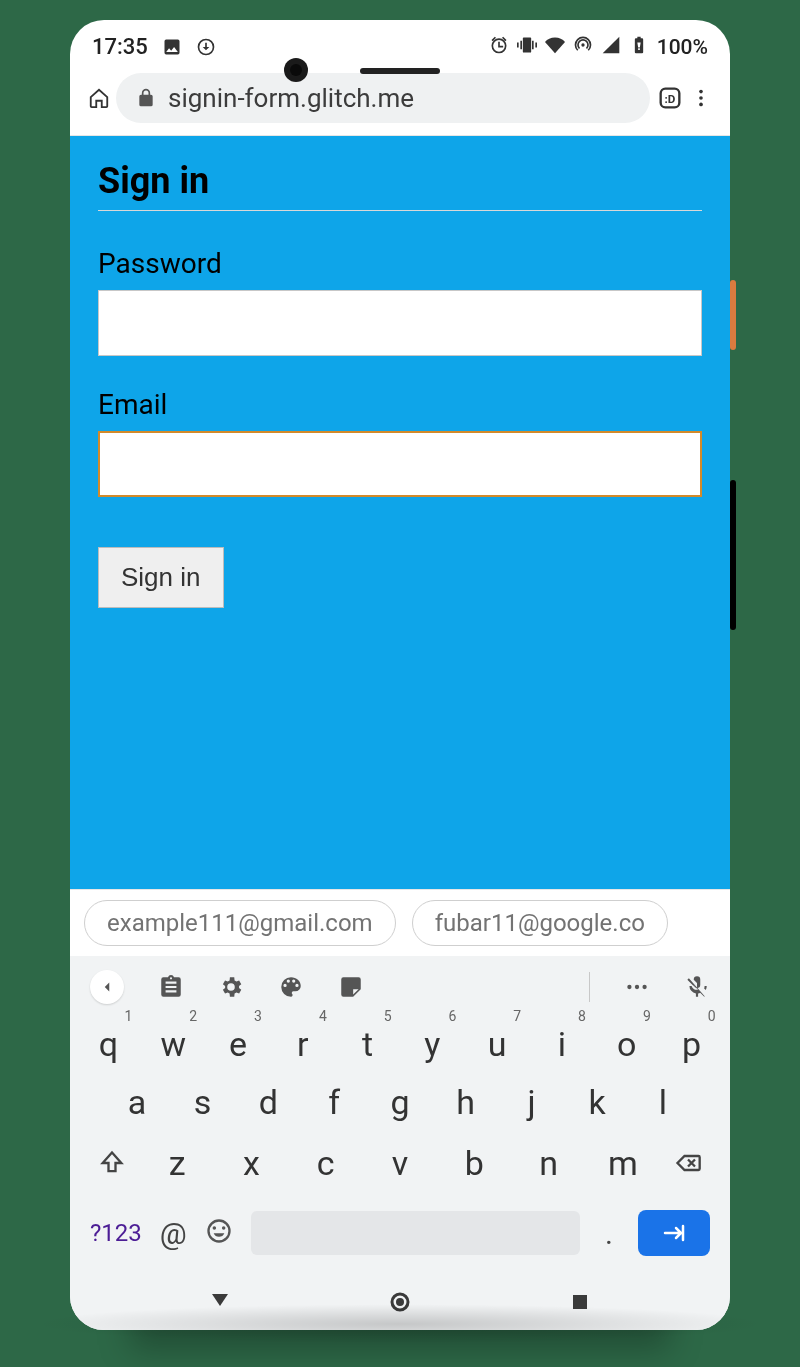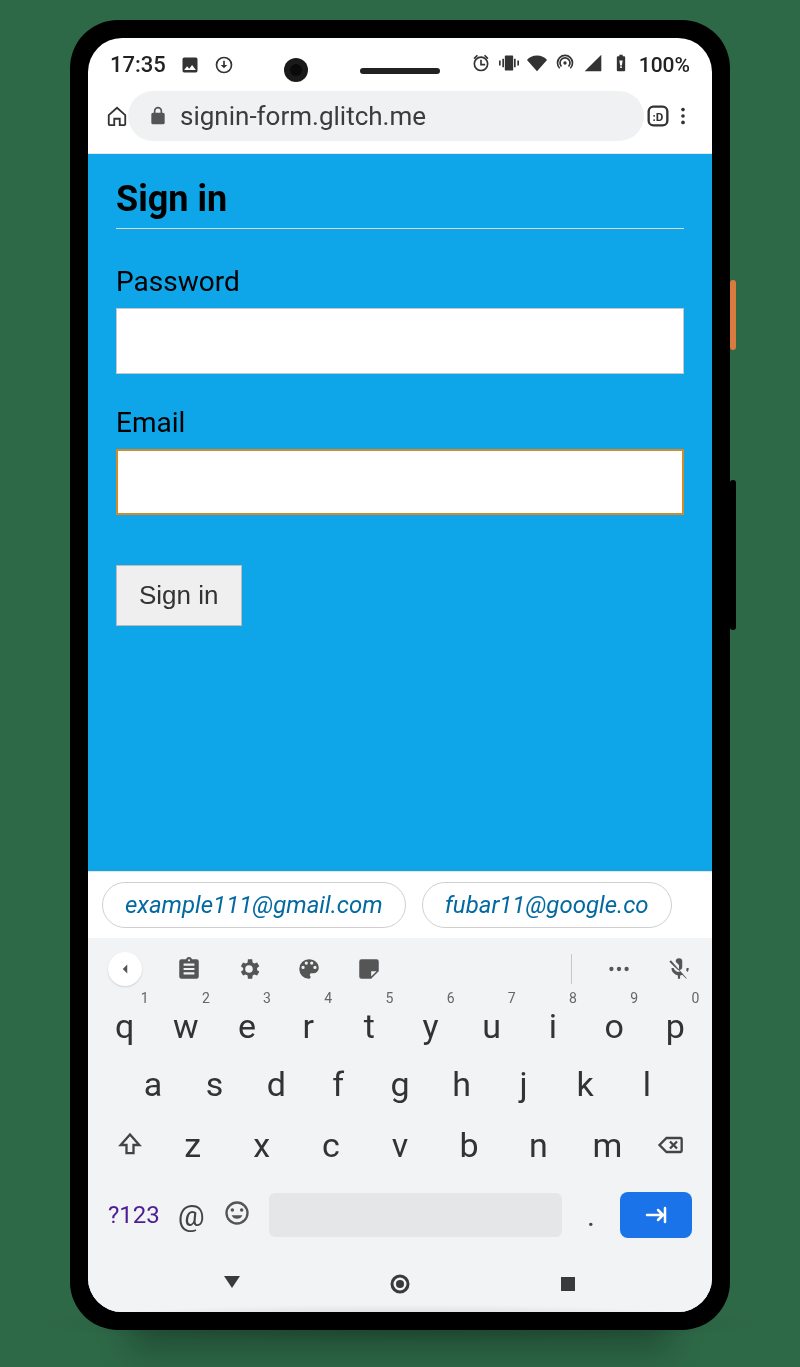--- a/index.html
+++ b/index.html
@@ -11,21 +11,20 @@
       display: flex;
       align-items: flex-start;
       justify-content: center;
       padding-top: 20px;
     }
     .phone-frame {
       width: 660px;
       height: 1310px;
       background: #000;
       border-radius: 48px;
-      padding: 18px;
       position: relative;
       box-shadow: 0 80px 30px -60px rgba(0,0,0,0.25);
     }
     .phone-notch-cam { position:absolute; top:38px; left:214px; width:24px; height:24px; background:#1a1a1a; border-radius:50%; }
     .phone-notch-cam::after{content:'';position:absolute;top:6px;left:6px;width:12px;height:12px;border-radius:50%;background:#0a0a0a;}
     .phone-speaker{position:absolute;top:48px;left:50%;transform:translateX(-50%);width:80px;height:6px;background:#222;border-radius:3px;}
     .power-btn{position:absolute;right:-6px;top:260px;width:6px;height:70px;background:#d97b3f;border-radius:3px;}
     .vol-btn{position:absolute;right:-6px;top:460px;width:6px;height:150px;background:#000;border-radius:3px;}
     .screen {
       width: 100%;
@@ -43,21 +42,21 @@
       padding: 14px 22px 6px;
       font-size: 22px;
       font-weight: 500;
       color: #222;
     }
     .status-left { display:flex; align-items:center; gap:14px; }
     .status-right { display:flex; align-items:flex-start; gap:8px; font-size:21px; }
     .ic { width:22px; height:22px; fill:#333; }
     .ic-sm { width:20px; height:20px; fill:#333; }
     .browser-bar {
-      display:flex; align-items:center; gap:0; padding:8px 18px 12px;
+      display:flex; align-items:center; gap:6px; padding:8px 18px 12px;
       border-bottom:1px solid #e6e6e6;
     }
     .url-pill {
       flex:1; display:flex; align-items:center; gap:12px;
       background:#eff1f2; border-radius:30px; padding:10px 20px;
       font-size:26px; color:#3c3c3c;
     }
     .content { flex:1; background:#0ea5e9; padding:24px 28px; overflow:hidden; }
     .page-title {
       font-size:36px; font-weight:700; padding-bottom:8px;
@@ -71,21 +70,21 @@
     .field-group { margin-bottom:32px; }
     .signin-btn {
       display:inline-block; padding:14px 22px; font-size:26px;
       background:#efefef; border:1px solid #bcbcbc; color:#333; margin-top:18px;
     }
     .suggest-bar {
       display:flex; gap:16px; padding:10px 14px; background:#fff; border-top:1px solid #e6e6e6; overflow:hidden;
     }
     .suggest-chip {
       padding:8px 22px; border:1px solid #cfcfcf; border-radius:30px;
-      font-size:24px; color:#0369a1; white-space:nowrap; background:#fff;font-style:italic;
+      font-size:24px; color:#737373; white-space:nowrap; background:#fff;
     }
     .kb-toolbar {
       display:flex; align-items:center; gap:34px; padding:14px 20px;
       background:#f1f3f4;
     }
     .tb-back { width:34px; height:34px; border-radius:50%; background:#fff; display:flex; align-items:center; justify-content:center; box-shadow:0 1px 2px rgba(0,0,0,0.15);}
     .tb-sep { width:1px; height:30px; background:#c8c8c8; margin-left:auto; }
     .kb { background:#f1f3f4; padding:6px 6px 12px; }
     .kb-row { display:flex; justify-content:space-around; margin-bottom:18px; }
     .kb-row.mid { padding:0 28px; }

